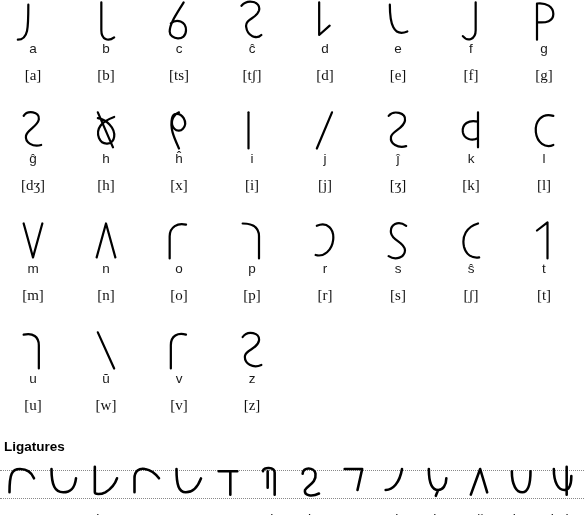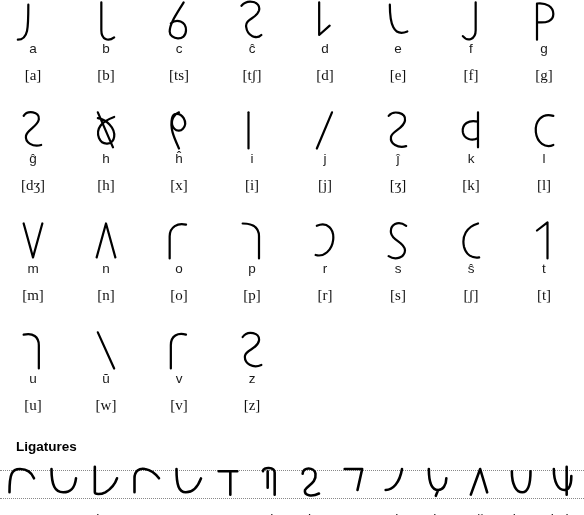--- a/index.html
+++ b/index.html
@@ -75,21 +75,21 @@
     left: 0;
     top: 438px;
     width: 584px;
   }
 
   #ligatures-heading {
     font-family: "Liberation Sans", sans-serif;
     font-size: 13.5px;
     font-weight: bold;
     color: #000000;
-    padding-left: 16px;
+    padding-left: 4px;
     line-height: 18px;
   }
 
   #ligature-rule-band {
     position: relative;
     margin-top: 6px;
     height: 42px;
     width: 584px;
   }
 

